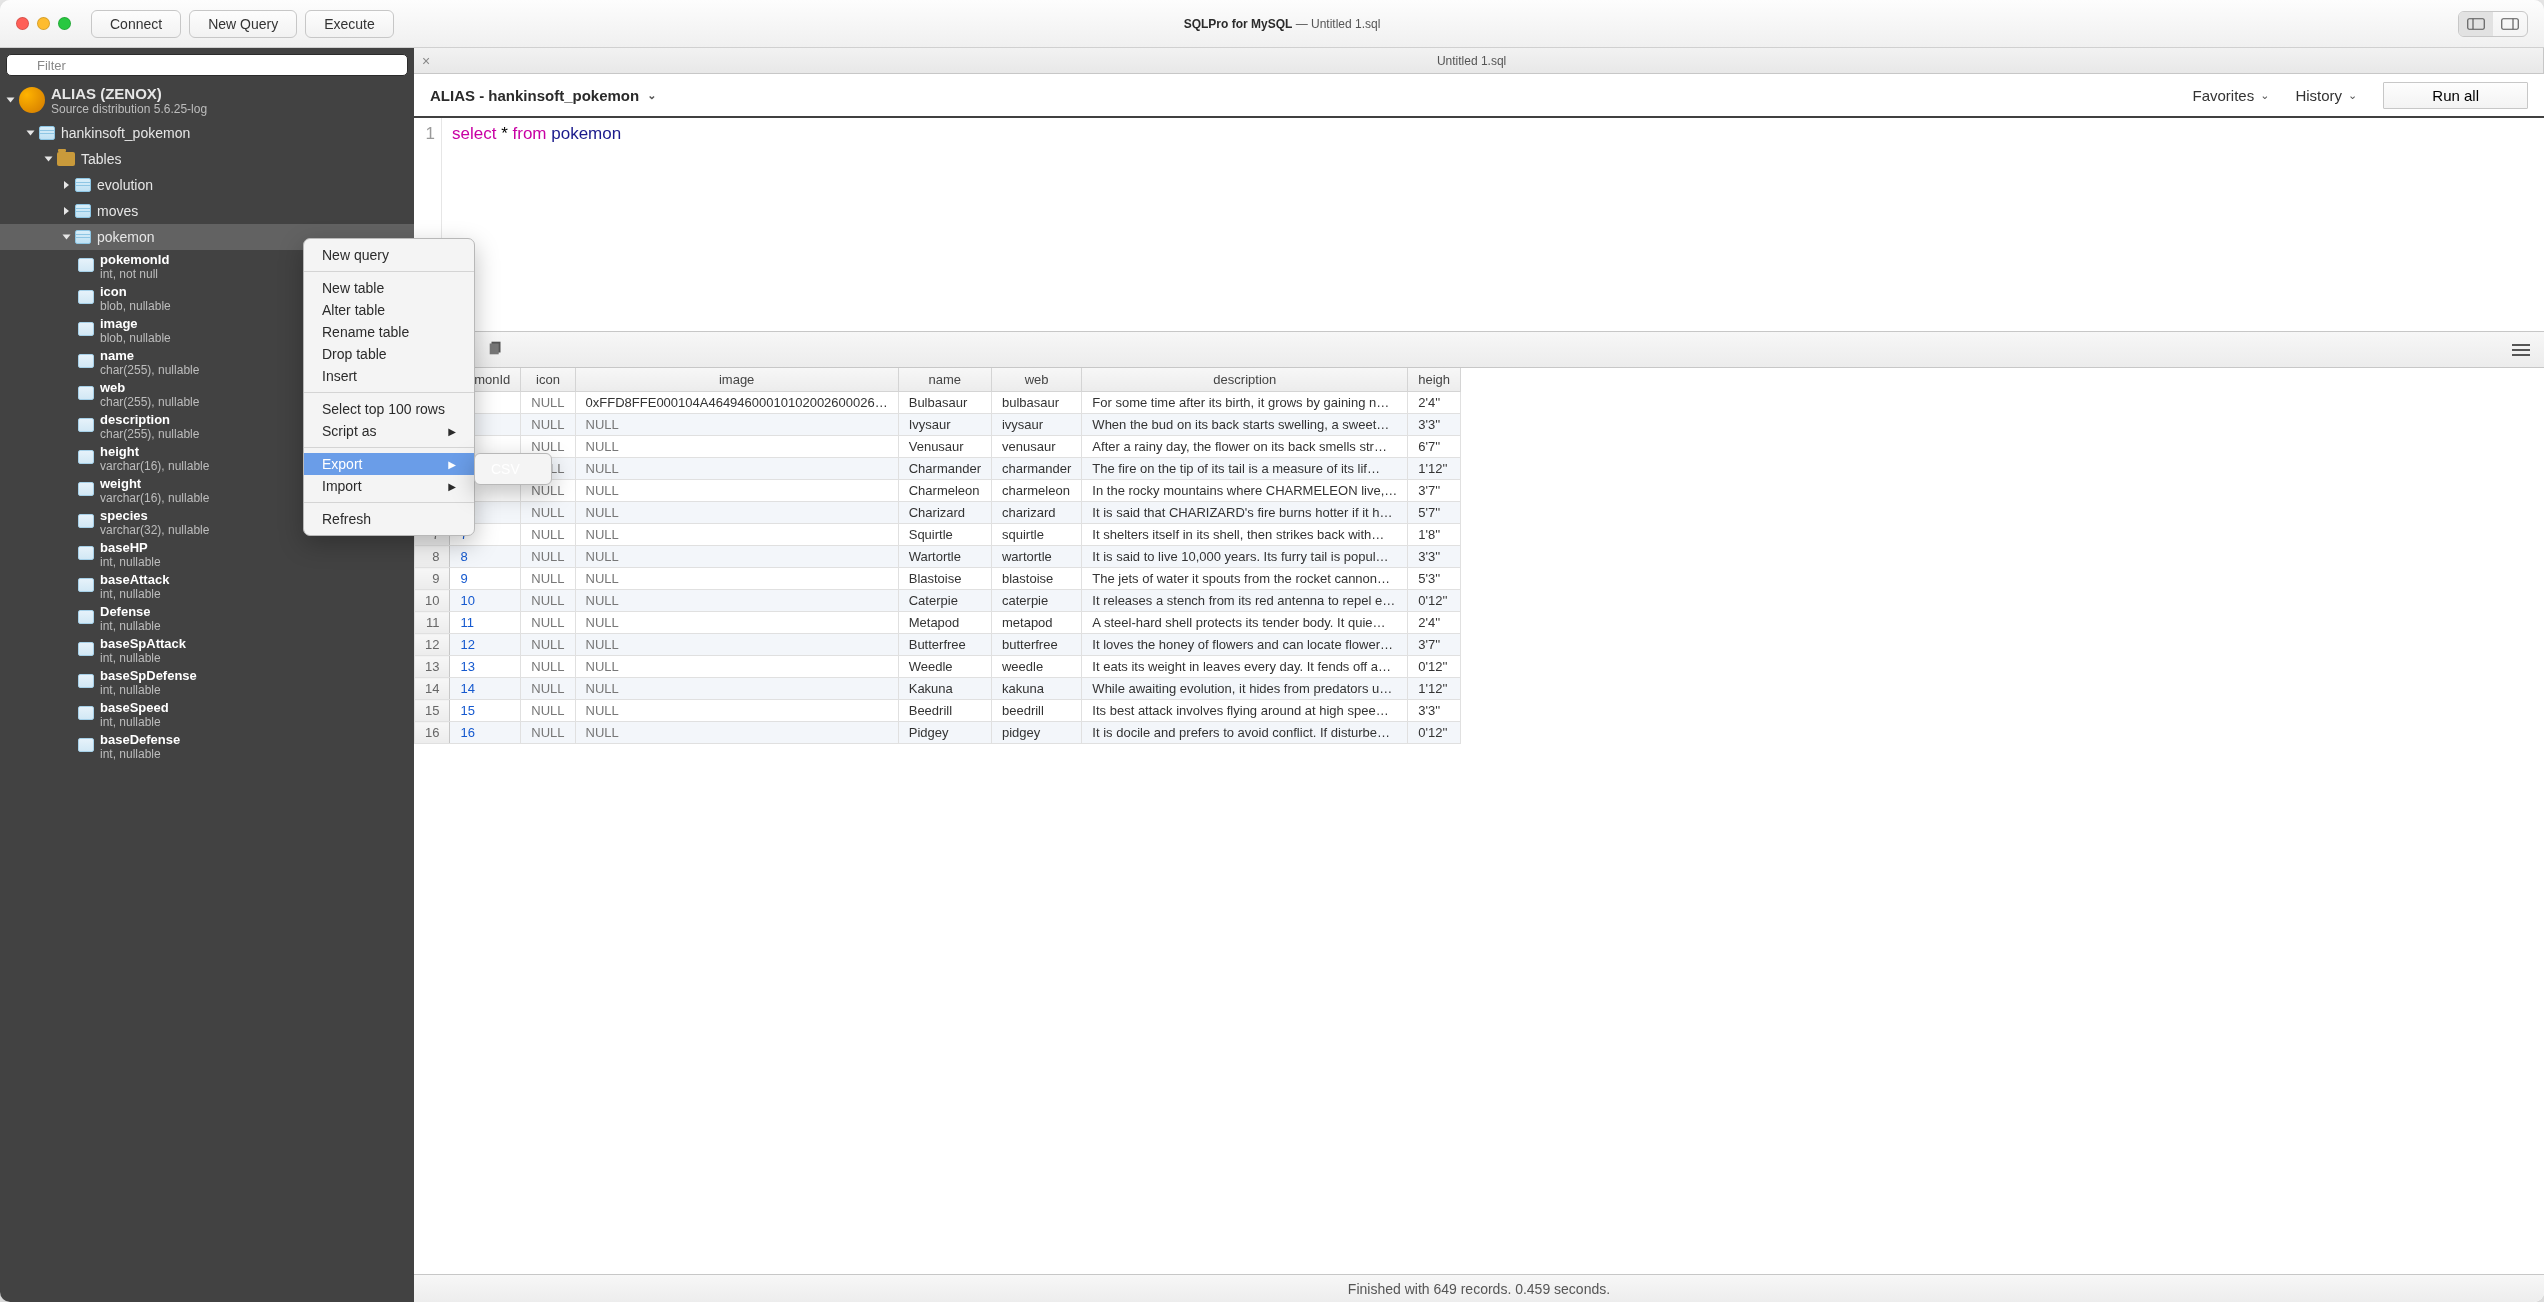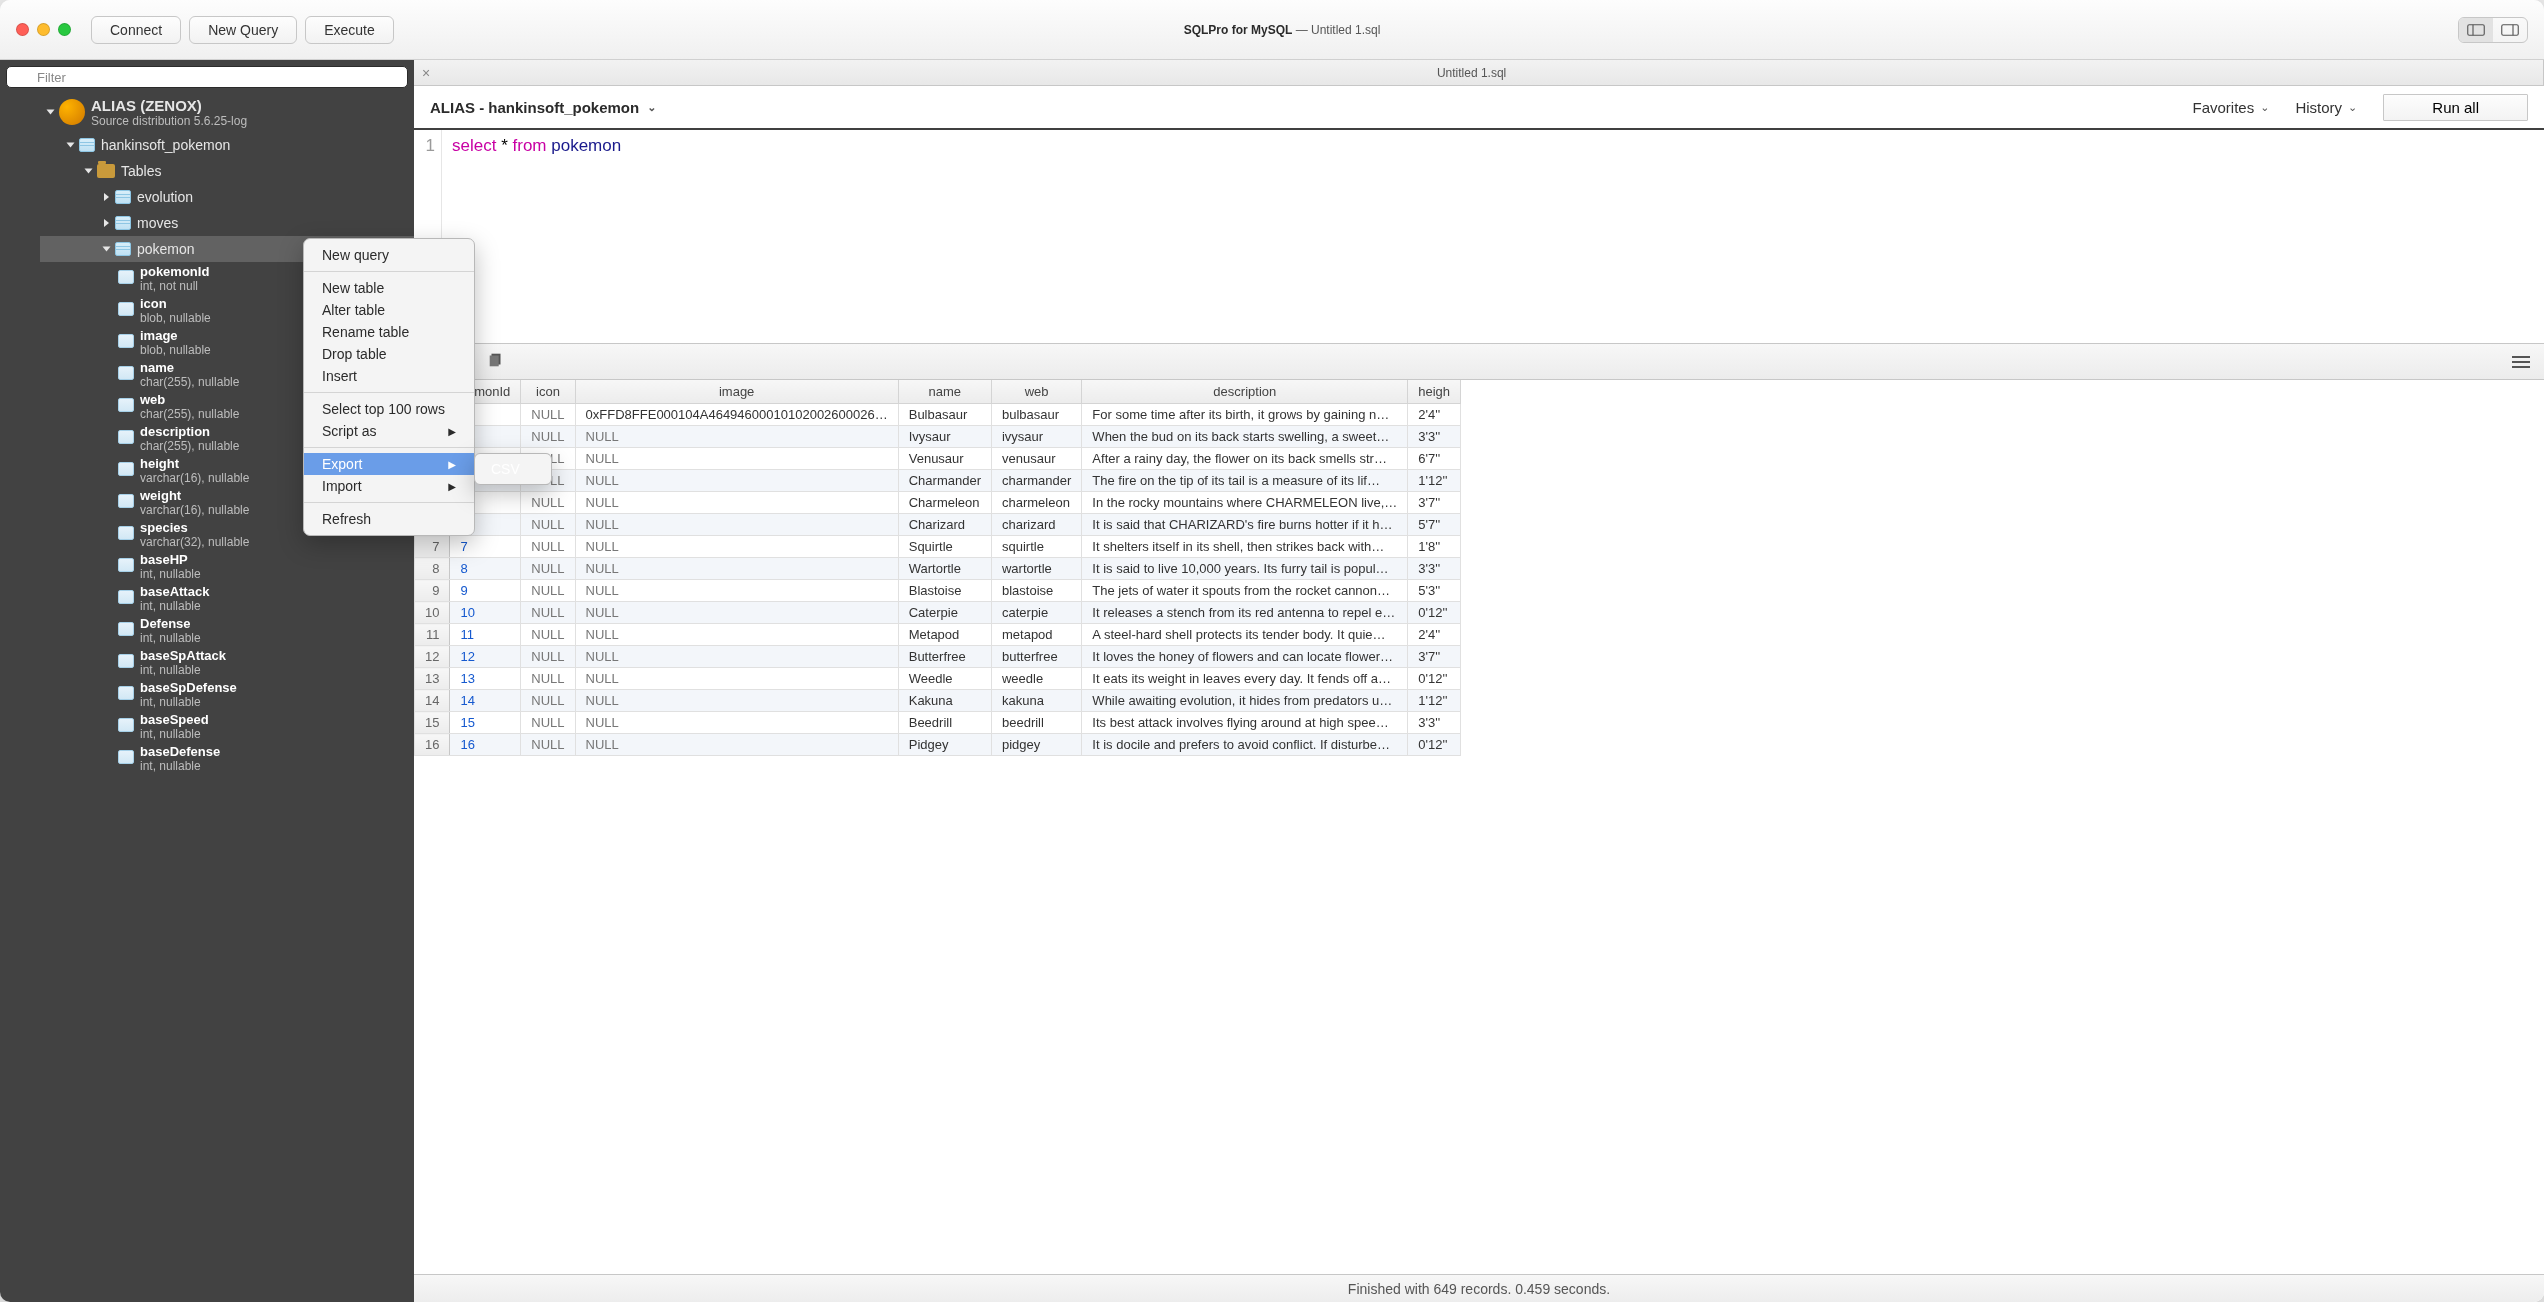--- a/index.html
+++ b/index.html
@@ -1,20 +1,20 @@
 <!DOCTYPE html>
 <html><head>
 <meta charset="utf-8">
 <style>
 * { box-sizing: border-box; margin: 0; padding: 0; font-family: -apple-system, BlinkMacSystemFont, "Segoe UI", sans-serif; }
 body { background: #ececec; overflow: hidden; height: 100vh; width: 100vw; }
 
 .window { width: 100%; height: 100%; display: flex; flex-direction: column; background: #f6f6f6; border-radius: 10px; overflow: hidden; box-shadow: 0 10px 40px rgba(0,0,0,0.2); }
 
-.titlebar { height: 60px; background: linear-gradient(#fdfdfd,#f0f0f0); border-bottom: 1px solid #d0d0d0; display: flex; align-items: center; padding: 0 16px; position: relative; }
+.titlebar { height: 48px; background: linear-gradient(#fdfdfd,#f0f0f0); border-bottom: 1px solid #d0d0d0; display: flex; align-items: center; padding: 0 16px; position: relative; }
 .traffic { display: flex; gap: 8px; margin-right: 20px; }
 .tl { width: 13px; height: 13px; border-radius: 50%; border: 1px solid rgba(0,0,0,0.15); }
 .tl.red { background:#ff5f57;} .tl.yel{background:#febc2e;} .tl.grn{background:#28c840;}
 .tb-buttons { display: flex; gap: 8px; }
 .tb-btn { background: linear-gradient(#fdfdfd,#f2f2f2); border:1px solid #c7c7c7; border-radius:6px; padding:5px 18px; font-size:14px; color:#333; }
 .title-center { position:absolute; left:50%; transform:translateX(-50%); font-size:12px; color:#555;margin-left:10px; }
 .title-center b { color:#2b2b2b; font-weight:600; }
 .tb-right { margin-left:auto; display:flex; gap:6px; }
 .seg { display:flex; border:1px solid #c7c7c7; border-radius:6px; overflow:hidden; }
 .seg div { width:34px; height:24px; display:flex; align-items:center; justify-content:center; }
@@ -24,21 +24,21 @@
 .body { flex:1; display:flex; overflow:hidden; }
 
 
 .sidebar { width:414px; background:#424242; color:#e6e6e6; display:flex; flex-direction:column; font-size:14px; }
 .filter-wrap { padding:6px 6px 4px; }
 .filter { width:100%; height:22px; border-radius:5px; border:1px solid #2b2b2b; background:#fff; padding:0 10px 0 30px; font-size:13px; color:#666; background-image: none; position:relative; }
 .filter-holder { position:relative; }
 .filter-holder svg { position:absolute; left:calc(50% - 30px); top:50%; transform:translateY(-50%); width:14px; height:14px; fill:#888; }
 .filter::placeholder{color:#888;}
 
-.tree { flex:1; overflow-y:auto;margin-left:40px; }
+.tree { flex:1; overflow-y:auto; }
 .tree-row { display:flex; align-items:center; height:26px; padding:0 8px; gap:6px; white-space:nowrap; }
 .tree-row.lvl0{padding-left:8px;height:40px;}
 .tree-row.lvl1{padding-left:28px;}
 .tree-row.lvl2{padding-left:46px;}
 .tree-row.lvl3{padding-left:64px;}
 .tree-row.selected{background:#626262;}
 .disc { width:0;height:0;border-left:5px solid #e6e6e6;border-top:4px solid transparent;border-bottom:4px solid transparent; }
 .disc.open{transform:rotate(90deg);}
 .db-ico{width:26px;height:26px;border-radius:50%;background:radial-gradient(circle at 30% 30%,#ffb300,#d07800);display:inline-block;}
 .folder-ico{width:18px;height:14px;background:#c99a3b;border-radius:2px;position:relative;display:inline-block;}

